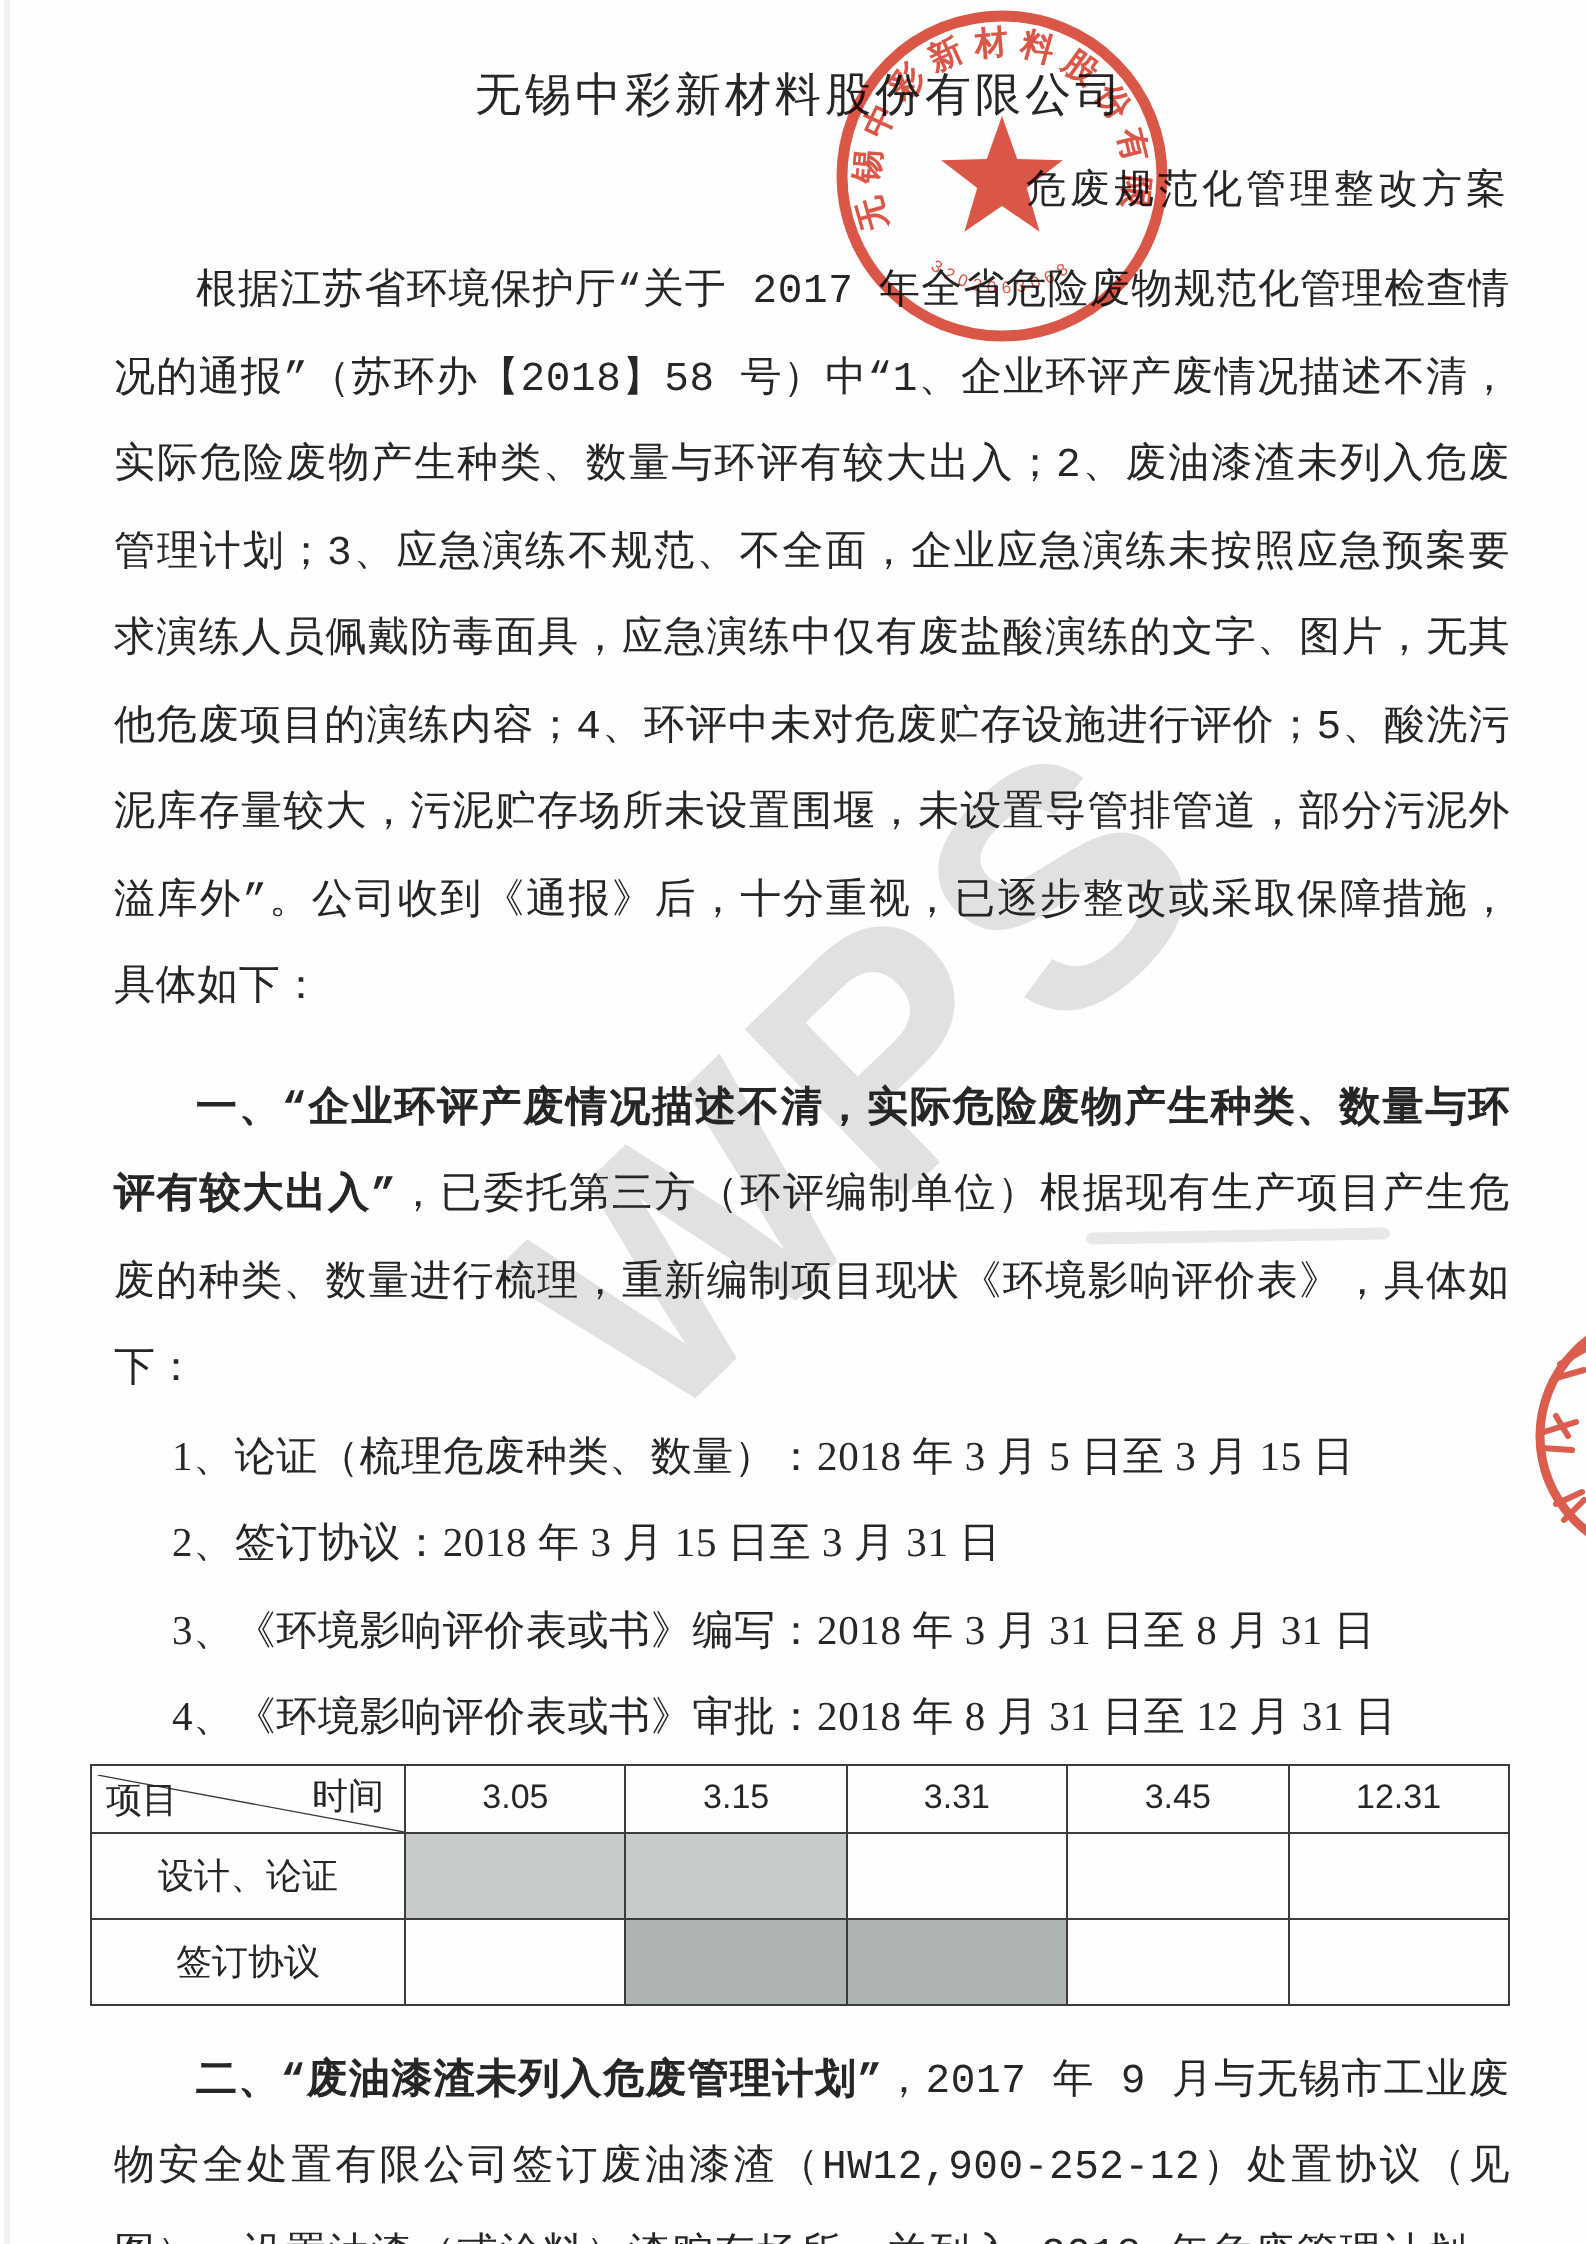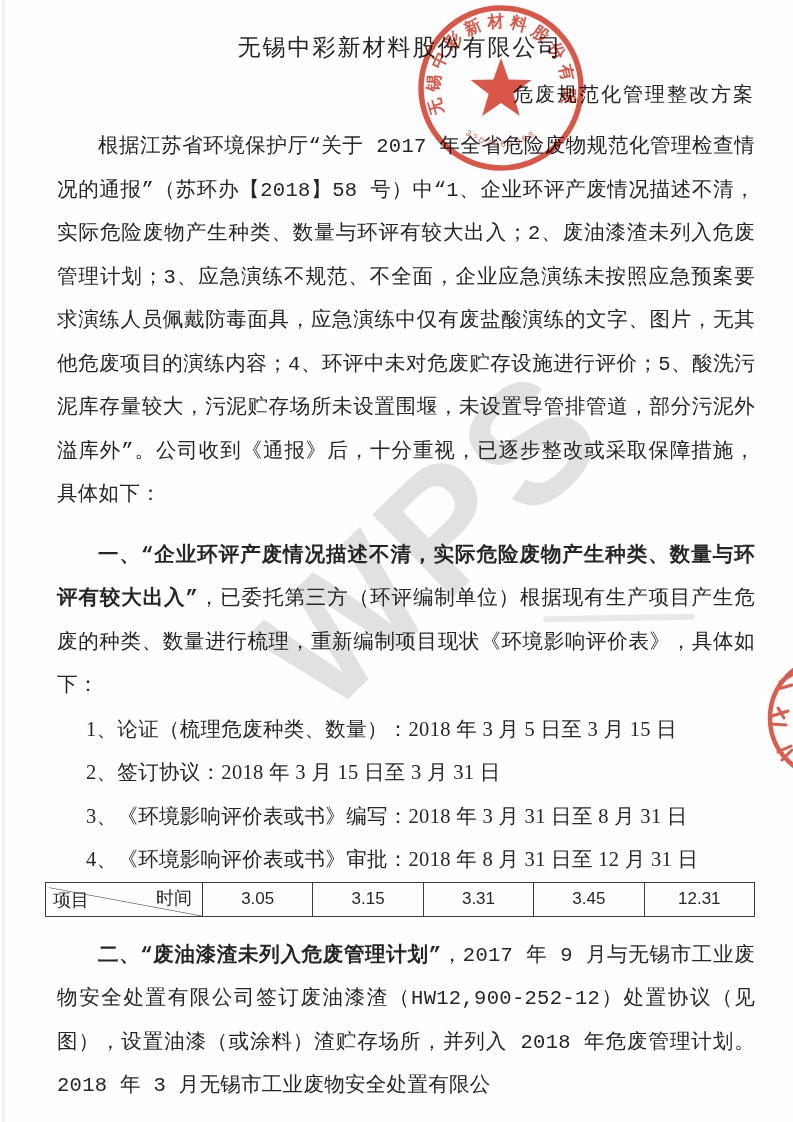--- a/index.html
+++ b/index.html
@@ -82,20 +82,36 @@
               <span class="c-r">时间</span>
             </th>
             <th class="colh">3.05</th>
             <th class="colh">3.15</th>
             <th class="colh">3.31</th>
             <th class="colh">3.45</th>
             <th class="colh">12.31</th>
           </tr>
         </thead>
       <tbody id="sched-body">
+          <tr>
+            <th class="rowl">设计、论证</th>
+            <td style="background: rgb(199, 203, 202);"></td>
+            <td style="background: rgb(199, 203, 202);"></td>
+            <td></td>
+            <td></td>
+            <td></td>
+          </tr>
+          <tr>
+            <th class="rowl">签订协议</th>
+            <td></td>
+            <td style="background: rgb(174, 180, 179);"></td>
+            <td style="background: rgb(174, 180, 179);"></td>
+            <td></td>
+            <td></td>
+          </tr>
         </tbody>
     </table>
 
     <p class="body-par"><span class="lead-bold">二、“废油漆渣未列入危废管理计划”</span><span>，2017 年 9 月与无锡市工业废物安全处置有限公司签订废油漆渣（HW12,900-252-12）处置协议（见图），设置油漆（或涂料）渣贮存场所，并列入 2018 年危废管理计划。2018 年 3 月无锡市工业废物安全处置有限公</span></p>
   </div>
 
   <svg class="stamp" width="172" height="176" viewBox="0 0 172 176">
     <defs>
       <path id="arcTop" d="M 29,111 A 62,62 0 1 1 143,111" fill="none"></path>
       <path id="arcBottom" d="M 40,122 A 58,58 0 0 0 132,122" fill="none"></path>

